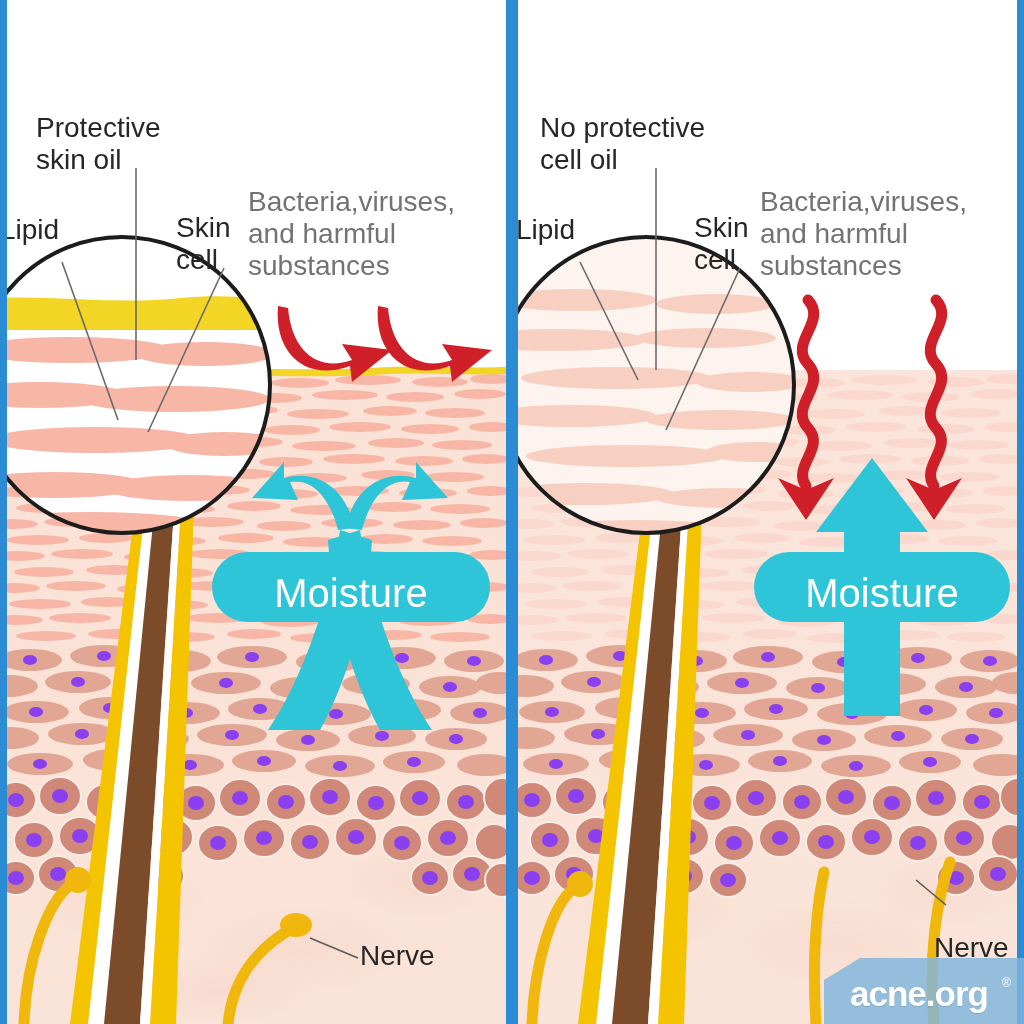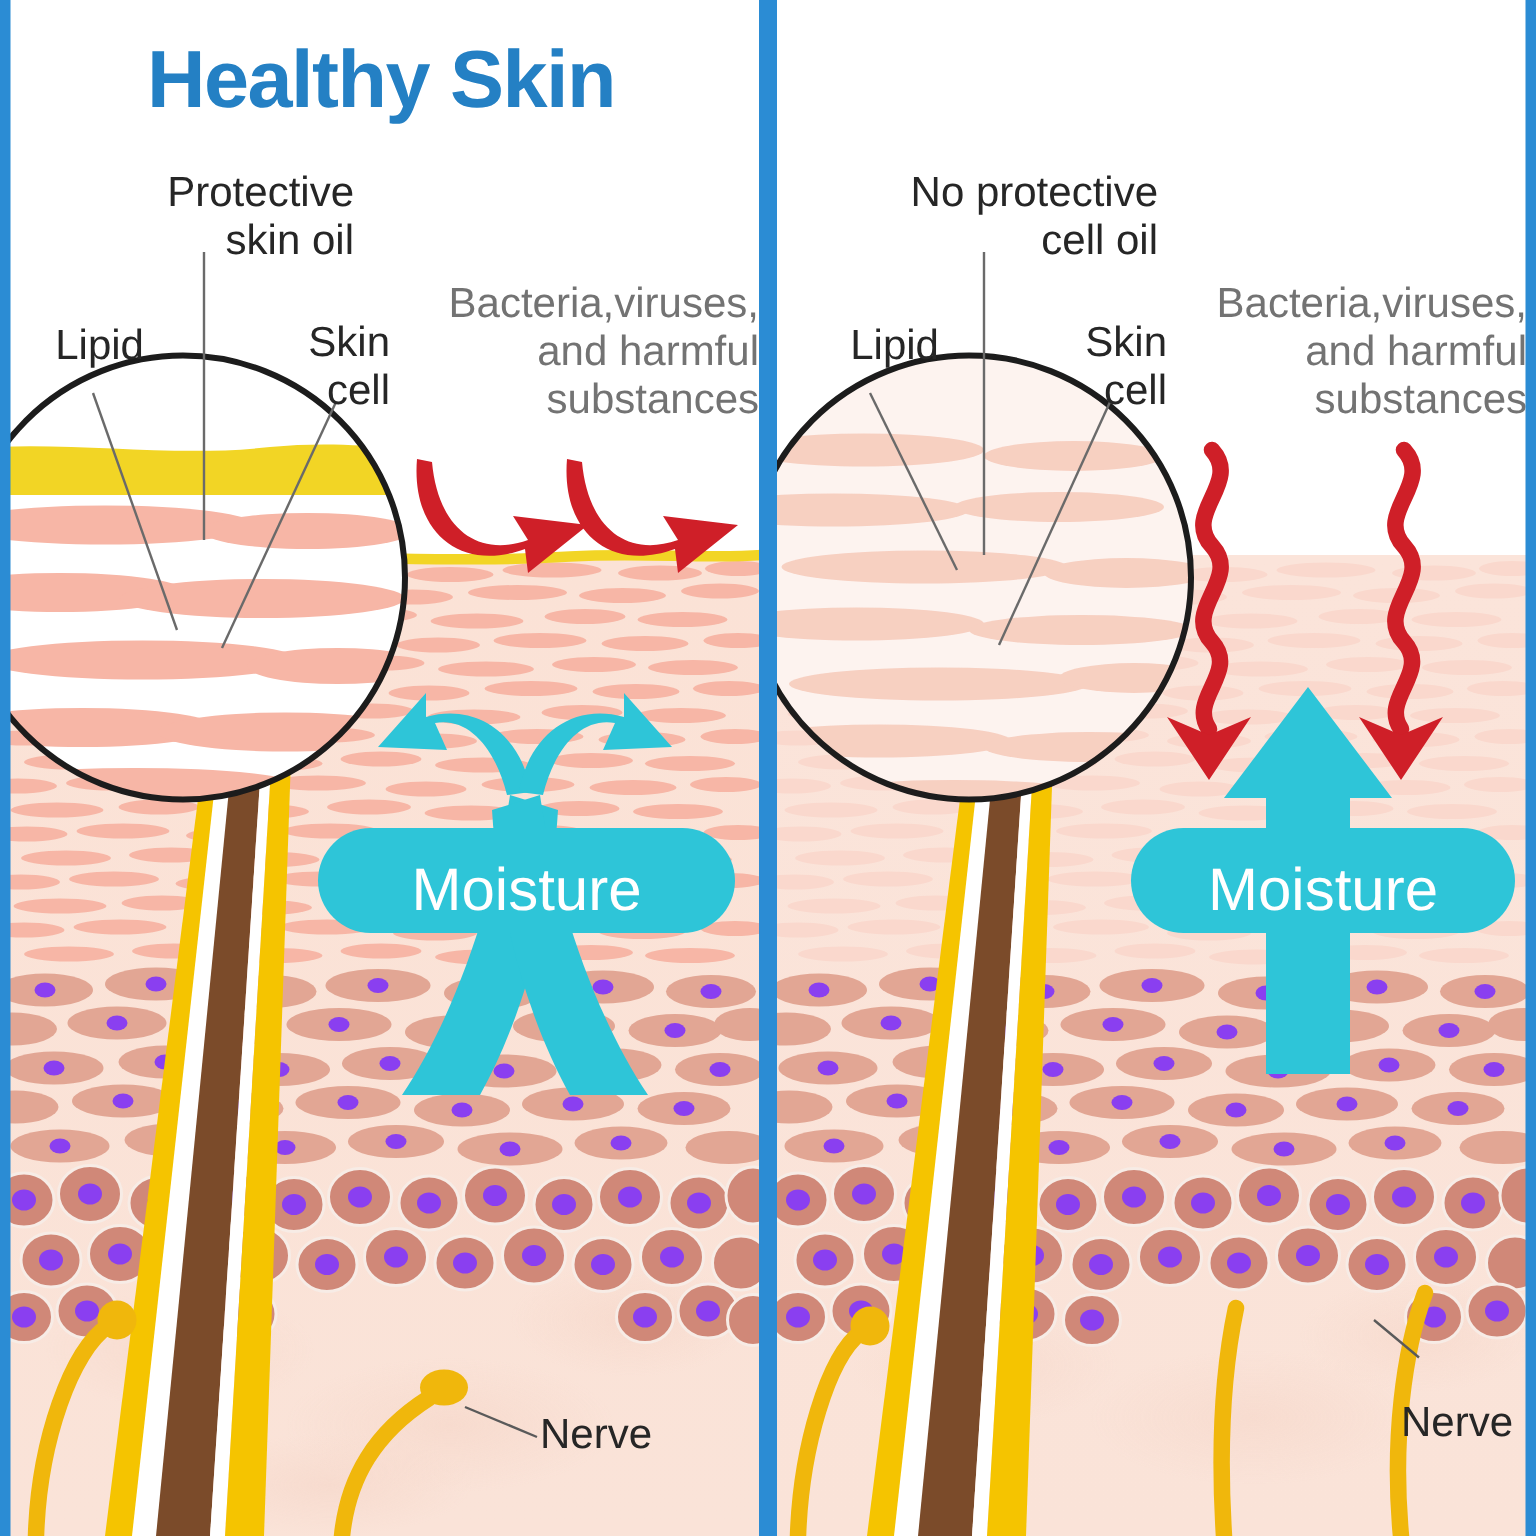--- a/index.html
+++ b/index.html
@@ -14,21 +14,21 @@
   .divider{position:absolute;top:0;left:506px;width:12px;height:1024px;background:#2b8cd4;}
   .edge-l{position:absolute;top:0;left:0;width:7px;height:1024px;background:#2b8cd4;}
   .edge-r{position:absolute;top:0;left:1017px;width:7px;height:1024px;background:#2b8cd4;}
 
   .title{
     position:absolute;top:22px;left:0;width:100%;text-align:center;
     color:#2480c4;font-weight:bold;font-size:54px;letter-spacing:-1px;
     font-family:"Liberation Sans", sans-serif;
   }
 
-  .lbl{position:absolute;color:#262626;font-size:28px;line-height:1.14;text-align:right;white-space:pre-line;}
+  .lbl{position:absolute;color:#262626;font-size:28px;line-height:1.14;text-align:left;white-space:pre-line;}
   .lbl.red{color:#737373;}
 
   .skinart{position:absolute;left:0;top:0;width:508px;height:1024px;}
 
   .logo{
     position:absolute;right:0;bottom:0;width:200px;height:66px;
   }
   .logo-shape{position:absolute;inset:0;}
   .logo-text{
     position:absolute;left:26px;top:16px;color:#ffffff;font-weight:bold;
@@ -424,21 +424,20 @@
                  C 380 468, 352 492, 346 528 Z"></path>
       </g>
       <g>
         <rect x="212" y="552" width="278" height="70" rx="35" fill="#2ec5d8"></rect>
         <text class="moist-text" x="351" y="596" text-anchor="middle" dominant-baseline="middle">Moisture</text>
       </g>
 
       <line x1="310" y1="938" x2="358" y2="958" stroke="#5a5a5a" stroke-width="1.6"></line>
     </svg>
 
-    <div class="title">Healthy Skin</div>
 
     <div class="lbl" style="left:36px;top:112px;width:200px;">Protective
 skin oil</div>
     <div class="lbl" style="left:0px;top:214px;width:96px;">Lipid</div>
     <div class="lbl" style="left:176px;top:212px;width:84px;">Skin
 cell</div>
     <div class="lbl red" style="left:248px;top:186px;width:258px;">Bacteria,viruses,
 and harmful
 substances</div>
     <div class="lbl" style="left:360px;top:940px;width:130px;text-align:left;">Nerve</div>
@@ -814,14 +813,21 @@
     <div class="lbl red" style="left:244px;top:186px;width:258px;">Bacteria,viruses,
 and harmful
 substances</div>
     <div class="lbl" style="left:418px;top:932px;width:110px;text-align:left;">Nerve</div>
   </div>
 
   <div class="divider"></div>
   <div class="edge-l"></div>
   <div class="edge-r"></div>
 
+  <div class="logo">
+    <svg class="logo-shape" viewBox="0 0 200 66" preserveAspectRatio="none">
+      <path d="M36 0 L200 0 L200 66 L0 66 L0 22 Z" fill="#7fb6dd" opacity="0.82"></path>
+    </svg>
+    <div class="logo-text">acne.org</div>
+    <div class="logo-reg">®</div>
+  </div>
 
 </div>
 
 </body></html>

